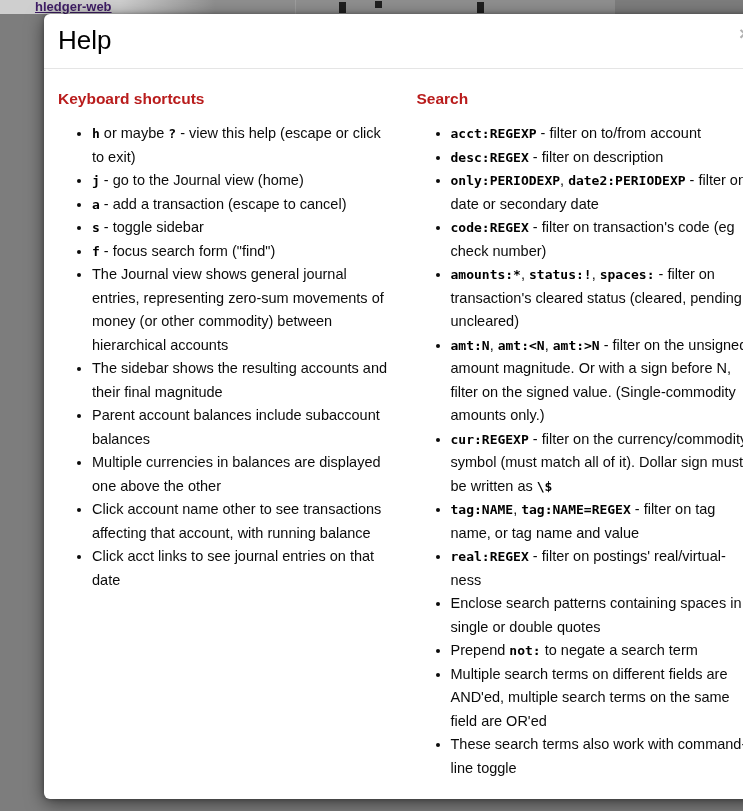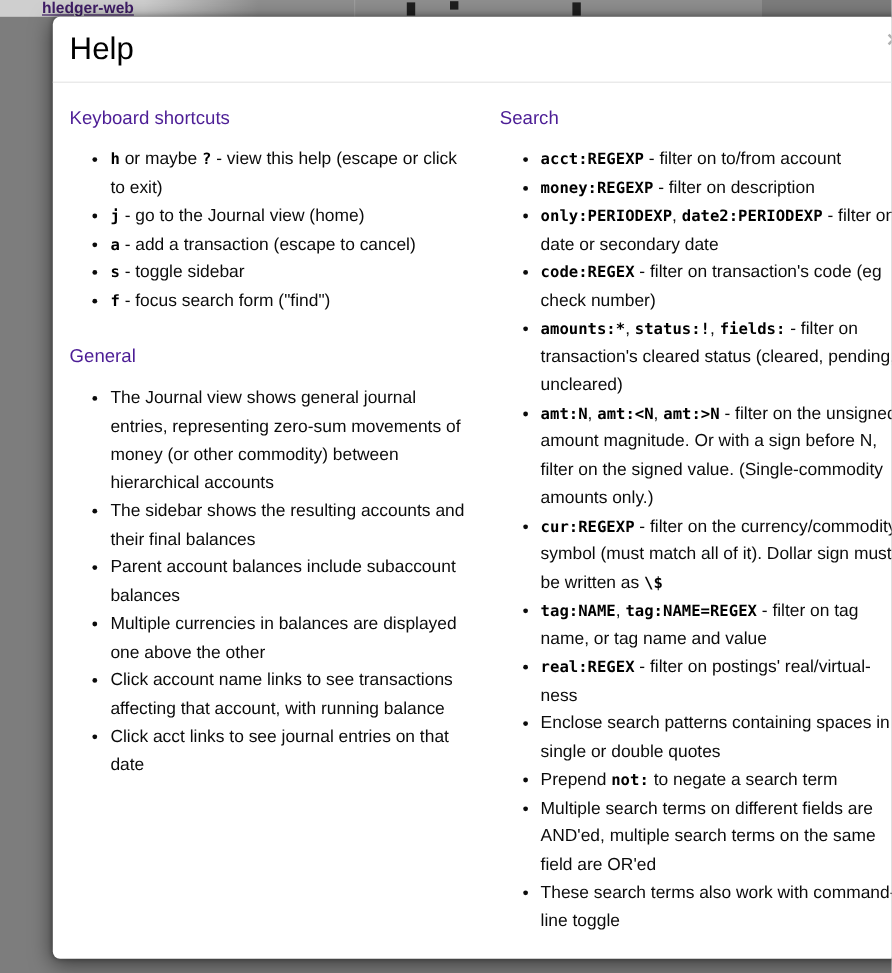--- a/index.html
+++ b/index.html
@@ -6,21 +6,20 @@
   body{
     width:743px;height:811px;position:relative;overflow:hidden;
     background:#7d7d7d;
     font-family:"Liberation Sans","DejaVu Sans",sans-serif;
     -webkit-font-smoothing:antialiased;
   }
   
   .page-top-strip{
     position:absolute;top:0;left:0;width:615px;height:14px;overflow:hidden;
     background:linear-gradient(90deg,#cfcfcf 0px,#cfcfcf 120px,#8f8f8f 215px,#8f8f8f 100%);
-    padding-left:20px;
   }
   .nav-brand{
     position:absolute;left:35px;top:-1px;
     font-size:13px;line-height:15px;font-weight:bold;
     color:#3f1d66;text-decoration:underline;white-space:nowrap;
   }
   .strip-divider{position:absolute;left:295px;top:0;width:1px;height:14px;background:#9e9e9e;}
   .glyph-stem{position:absolute;background:#1f1f1f;}
   .stem-1{left:339px;top:2px;width:7px;height:11px;}
   .stem-2{left:375px;top:1px;width:7px;height:7px;}
@@ -42,21 +41,21 @@
   .modal-close{
     position:absolute;top:10px;right:15px;border:0;background:none;padding:0;
     font-size:19px;line-height:19px;font-weight:bold;color:#b1b1b1;cursor:pointer;
     font-family:"Liberation Sans",sans-serif;
   }
   .modal-body{
     padding:20px 14px 10px 14px;
     display:grid;grid-template-columns:1fr 1fr;column-gap:24px;
   }
   .section-heading{
-    font-size:15.5px;font-weight:normal;color:#4c1d95;margin:0 0 13px 0;line-height:20px;
+    font-size:15.5px;font-weight:bold;color:#b91c1c;margin:0 0 13px 0;line-height:20px;
   }
   .help-list + .section-heading{margin-top:25px;}
   .help-list{
     margin:0;padding:0 0 0 34px;list-style:disc outside;
   }
   .help-list li{
     font-size:14.5px;line-height:23.5px;color:#0b0b0b;margin:0;
   }
   .code{
     font-family:"DejaVu Sans Mono","Liberation Mono",monospace;
@@ -82,38 +81,37 @@
   <div class="modal-body">
     <div class="col">
         <h3 class="section-heading">Keyboard shortcuts</h3>
         <ul class="help-list">
           <li><span class="code">h</span> or maybe <span class="code">?</span> - view this help (escape or click to exit)</li>
           <li><span class="code">j</span> - go to the Journal view (home)</li>
           <li><span class="code">a</span> - add a transaction (escape to cancel)</li>
           <li><span class="code">s</span> - toggle sidebar</li>
           <li><span class="code">f</span> - focus search form ("find")</li>
         </ul>
-        <h3 class="section-heading">General</h3>
         <ul class="help-list">
           <li>The Journal view shows general journal entries, representing zero-sum movements of money (or other commodity) between hierarchical accounts</li>
-          <li>The sidebar shows the resulting accounts and their final balances</li>
+          <li>The sidebar shows the resulting accounts and their final magnitude</li>
           <li>Parent account balances include subaccount balances</li>
           <li>Multiple currencies in balances are displayed one above the other</li>
-          <li>Click account name links to see transactions affecting that account, with running balance</li>
+          <li>Click account name other to see transactions affecting that account, with running balance</li>
           <li>Click acct links to see journal entries on that date</li>
         </ul>
       </div>
     <div class="col">
         <h3 class="section-heading">Search</h3>
         <ul class="help-list">
           <li><span class="code">acct:REGEXP</span> - filter on to/from account</li>
-          <li><span class="code">money:REGEXP</span> - filter on description</li>
+          <li><span class="code">desc:REGEX</span> - filter on description</li>
           <li><span class="code">only:PERIODEXP</span>, <span class="code">date2:PERIODEXP</span> - filter on date or secondary date</li>
           <li><span class="code">code:REGEX</span> - filter on transaction's code (eg check number)</li>
-          <li><span class="code">amounts:*</span>, <span class="code">status:!</span>, <span class="code">fields:</span> - filter on transaction's cleared status (cleared, pending, uncleared)</li>
+          <li><span class="code">amounts:*</span>, <span class="code">status:!</span>, <span class="code">spaces:</span> - filter on transaction's cleared status (cleared, pending, uncleared)</li>
           <li><span class="code">amt:N</span>, <span class="code">amt:&lt;N</span>, <span class="code">amt:&gt;N</span> - filter on the unsigned amount magnitude. Or with a sign before N, filter on the signed value. (Single-commodity amounts only.)</li>
           <li><span class="code">cur:REGEXP</span> - filter on the currency/commodity symbol (must match all of it). Dollar sign must be written as <span class="code">\$</span></li>
           <li><span class="code">tag:NAME</span>, <span class="code">tag:NAME=REGEX</span> - filter on tag name, or tag name and value</li>
           <li><span class="code">real:REGEX</span> - filter on postings' real/virtual-ness</li>
           <li>Enclose search patterns containing spaces in single or double quotes</li>
           <li>Prepend <span class="code">not:</span> to negate a search term</li>
           <li>Multiple search terms on different fields are AND'ed, multiple search terms on the same field are OR'ed</li>
           <li>These search terms also work with command-line toggle</li>
         </ul>
       </div>

